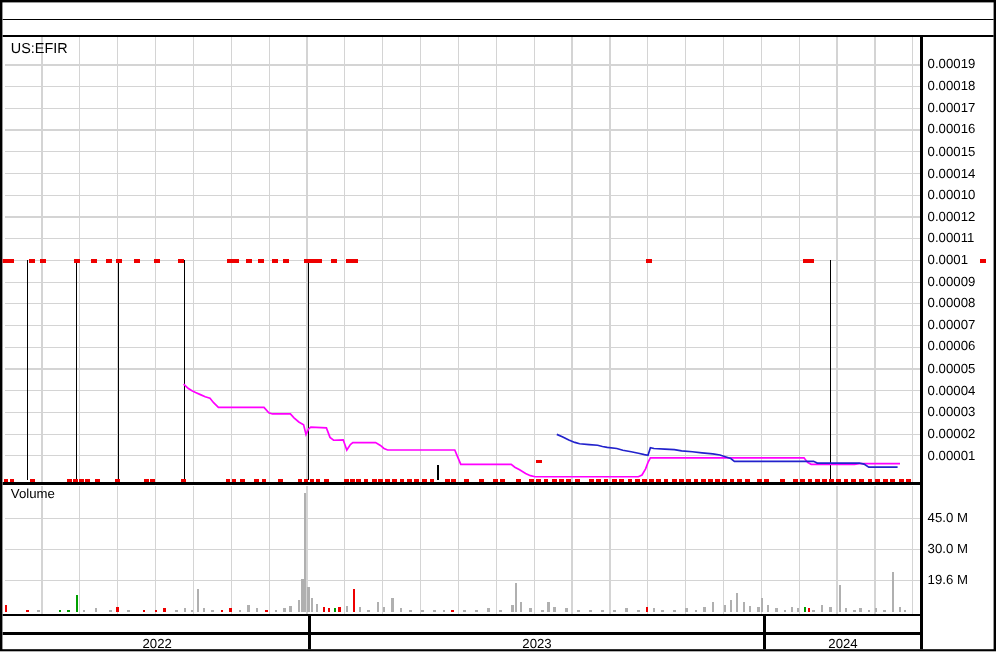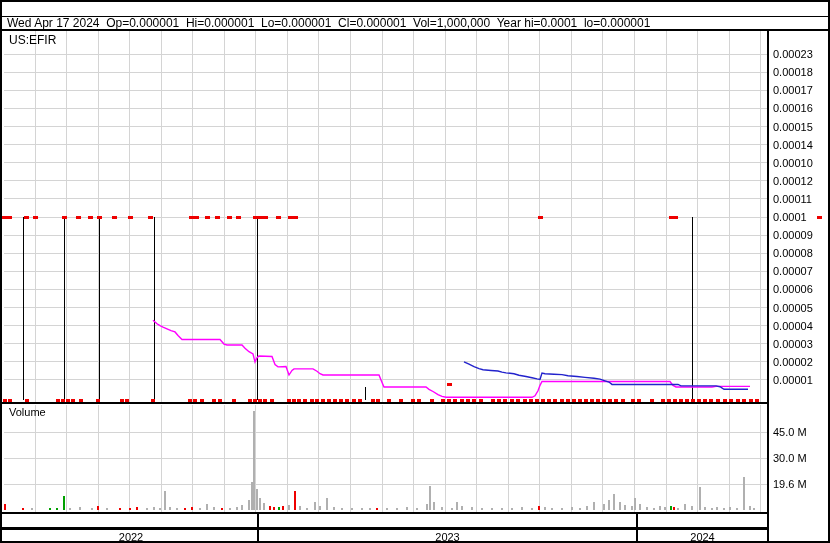--- a/index.html
+++ b/index.html
@@ -331,25 +331,24 @@
       <rect x="727" y="397" width="4" height="2.6" fill="#ee0000" shape-rendering="crispEdges"></rect>
       <rect x="734" y="397" width="4" height="2.6" fill="#ee0000" shape-rendering="crispEdges"></rect>
       <rect x="740" y="397" width="4" height="2.6" fill="#ee0000" shape-rendering="crispEdges"></rect>
       <rect x="747" y="397" width="4" height="2.6" fill="#ee0000" shape-rendering="crispEdges"></rect>
       <rect x="753" y="397" width="4" height="2.6" fill="#ee0000" shape-rendering="crispEdges"></rect>
       <rect x="445" y="381.063" width="5" height="3" fill="#ee0000" shape-rendering="crispEdges"></rect>
       <rect x="815" y="214" width="5" height="3" fill="#ee0000" shape-rendering="crispEdges"></rect>
       <polyline points="151,318.17 153,319.98 155,321.78999999999996 158,323.6 161,325.048 165,326.858 169,328.668 173,329.935 176,333.555 180,337.53700000000003 218,337.53700000000003 222,342.062 225,342.967 240,342.967 243,346.225 247,349.664 251,352.017 253,359.981 255,355.637 257,354.008 270,354.551 273,362.515 276,364.868 284,364.506 287,373.013 290,368.488 292,366.859 311,366.859 315,369.212 318,371.746 321,373.013 377,373.013 379,377.9 382,384.959 424,384.959 427,387.312 431,389.484 436,392.561 440,394.371 444,395.276 530,395.276 533,393.828 536,388.76 538,383.33 540,379.529 668,379.529 671,383.33 674,384.959 710,384.959 714,384.416 748,384.416" fill="none" stroke="#ff00ff" stroke-width="1.4"></polyline>
       <polyline points="462,359.981 467,362.153 472,364.687 477,366.678 481,367.764 489,368.488 496,369.031 500,370.117 504,370.841 512,371.746 517,373.194 524,374.461 530,375.728 535,376.814 538,377.35699999999997 540,371.022 543,371.746 552,372.289 560,372.651 566,373.737 575,374.461 583,375.366 592,376.271 598,377.176 603,378.805 607,380.072 610,382.425 676,382.425 679,383.873 714,383.873 718,384.778 722,387.312 746,387.312" fill="none" stroke="#2222cc" stroke-width="1.4"></polyline>
     </svg>
-  <div id="ohlc-line" class="hline">Wed Apr 17 2024  Op=0.000001  Hi=0.000001  Lo=0.000001  Cl=0.000001  Vol=1,000,000  Year hi=0.0001  lo=0.000001</div>
   <div id="symbol-label">US:EFIR</div>
   <div id="volume-label">Volume</div>
   <div id="labels">
-      <div class="axis-lab" style="left: 771px; top: 46.1px;">0.00023</div>
+      <div class="axis-lab" style="left: 771px; top: 46.1px;">0.00019</div>
       <div class="axis-lab" style="left: 771px; top: 64.2px;">0.00018</div>
       <div class="axis-lab" style="left: 771px; top: 82.3px;">0.00017</div>
       <div class="axis-lab" style="left: 771px; top: 100.4px;">0.00016</div>
       <div class="axis-lab" style="left: 771px; top: 118.5px;">0.00015</div>
       <div class="axis-lab" style="left: 771px; top: 136.6px;">0.00014</div>
       <div class="axis-lab" style="left: 771px; top: 154.7px;">0.00010</div>
       <div class="axis-lab" style="left: 771px; top: 172.8px;">0.00012</div>
       <div class="axis-lab" style="left: 771px; top: 190.9px;">0.00011</div>
       <div class="axis-lab" style="left: 771px; top: 209px;">0.0001</div>
       <div class="axis-lab" style="left: 771px; top: 227.1px;">0.00009</div>

